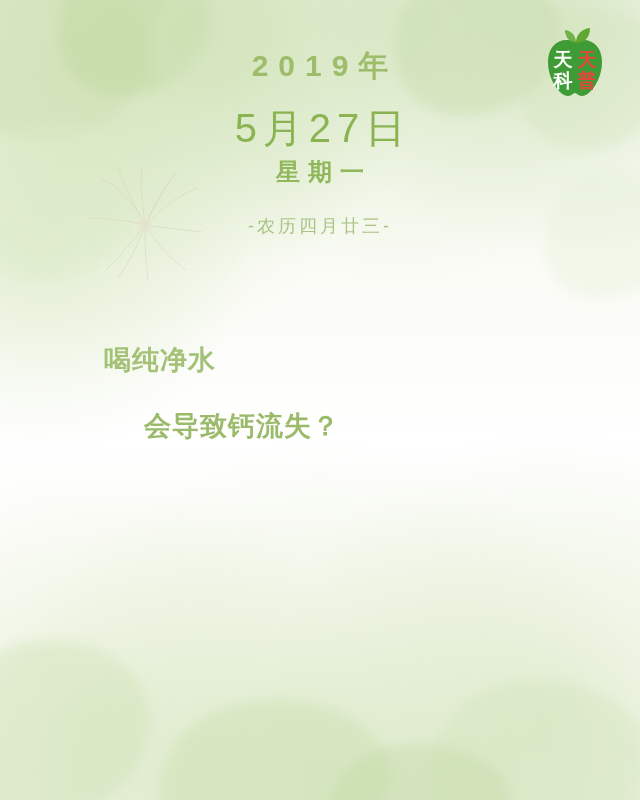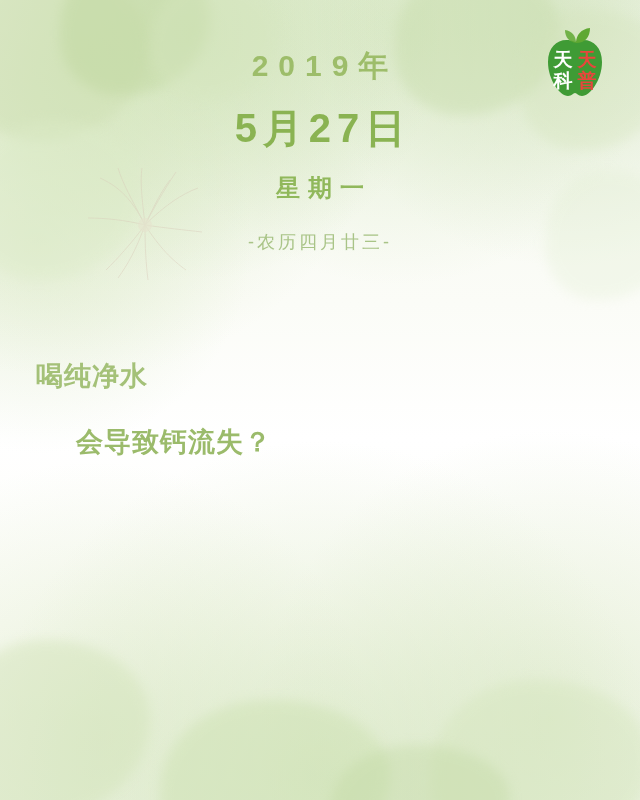--- a/index.html
+++ b/index.html
@@ -71,25 +71,24 @@
     letter-spacing: 10px;
     color: #9dbd6a;
     font-weight: 600;
     text-indent: 10px;
   }
   .date {
     margin-top: 14px;
     font-size: 40px;
     letter-spacing: 6px;
     color: #8ab352;
-    font-weight: 700;
+    font-weight: 400;
     text-indent: 6px;
   }
   .weekday {
-    margin-top: 16px;
     font-size: 24px;
     letter-spacing: 8px;
     color: #90b85b;
     font-weight: 600;
     text-indent: 8px;
   }
   .lunar {
     margin-top: 26px;
     font-size: 18px;
     letter-spacing: 3px;
@@ -102,21 +101,21 @@
     right: 26px;
     top: 26px;
     width: 78px;
     height: 78px;
     z-index: 5;
   }
 
   .content {
     position: relative;
     z-index: 3;
-    padding: 0 36px;
+    padding: 0 104px;
   }
   .headline {
     margin-top: 104px;
   }
   .headline .line {
     font-size: 27px;
     font-weight: 700;
     color: #a4c178;
     letter-spacing: 1px;
     line-height: 1.35;

